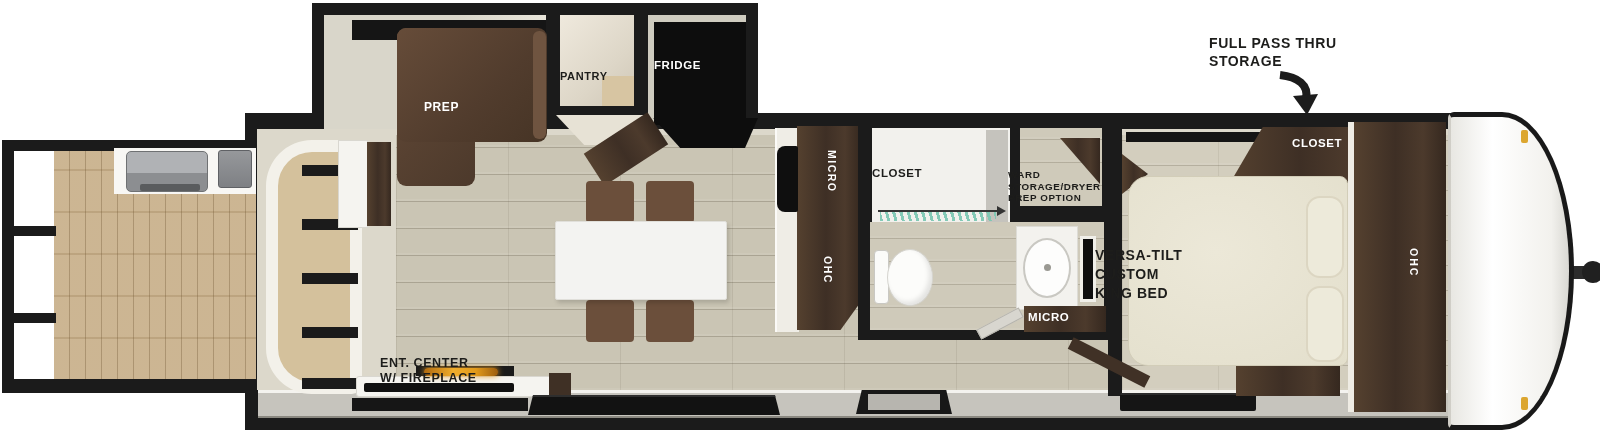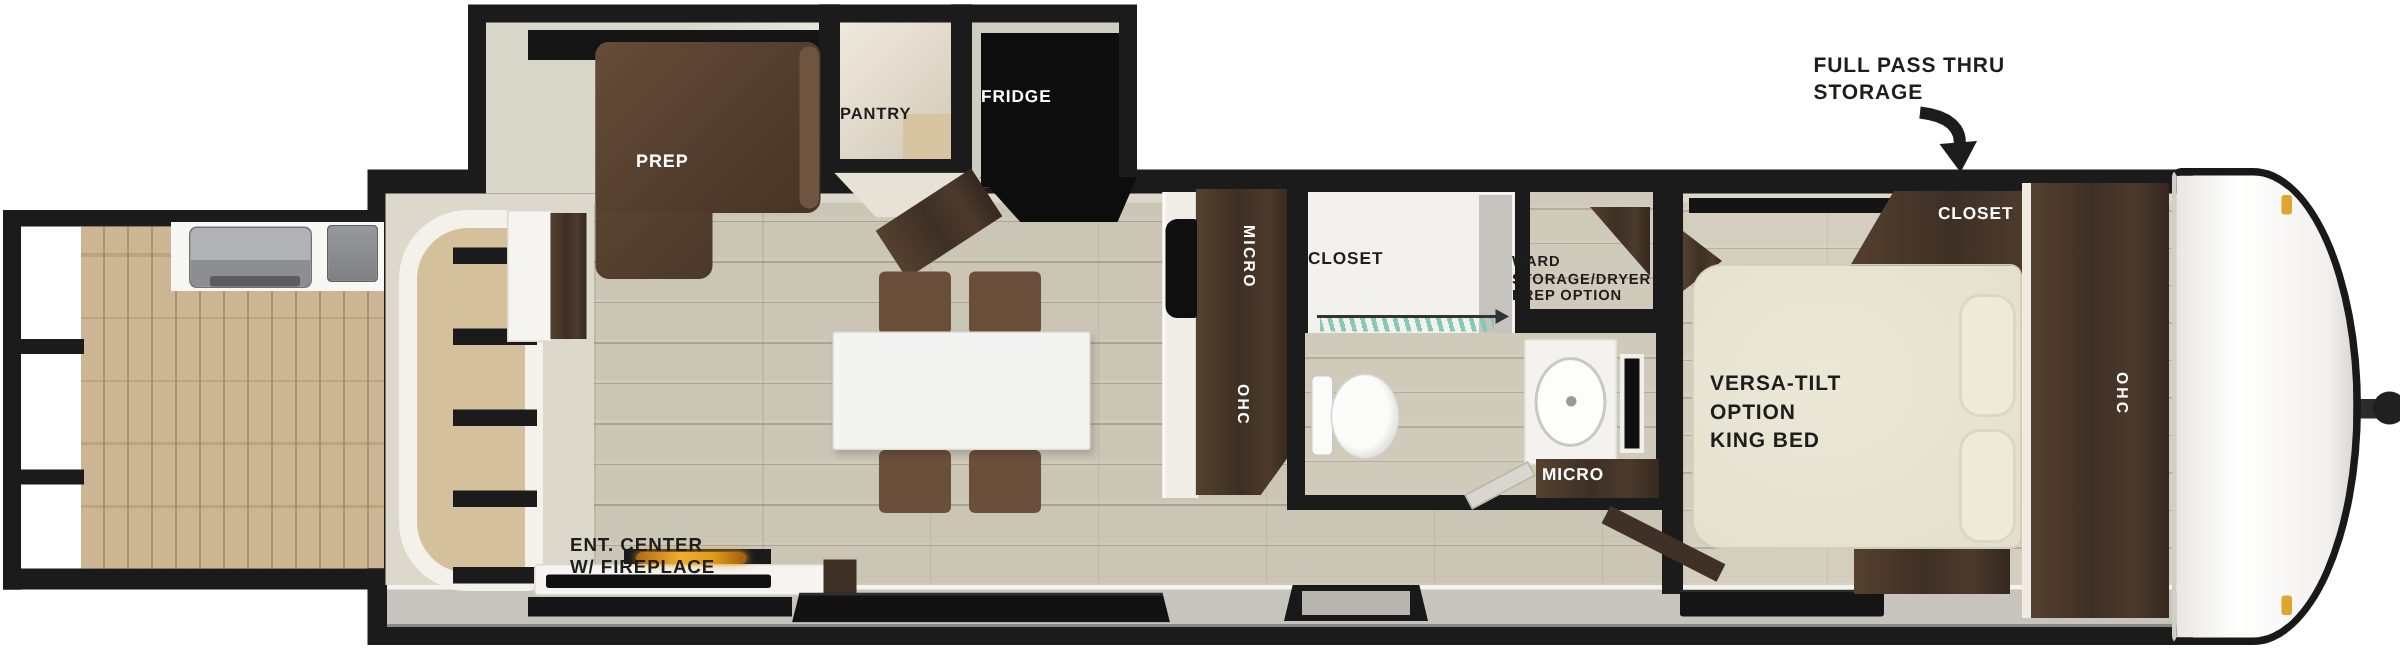--- a/index.html
+++ b/index.html
@@ -145,23 +145,23 @@
   <div class="lbl lbl-w vert" style="left:818px;top:150px;width:20px;height:60px;font-size:10.5px;letter-spacing:1.5px;">MICRO</div>
   <div class="lbl lbl-w vert" style="left:814px;top:256px;width:20px;height:44px;font-size:10.5px;letter-spacing:1.5px;">OHC</div>
   <div class="lbl" style="left:872px;top:167px;width:138px;font-size:11.5px;">CLOSET</div>
   <div class="lbl" style="left:1008px;top:169px;width:104px;font-size:9.8px;line-height:1.18;">
     <div>WARD</div>
     <div>STORAGE/DRYER</div>
     <div>PREP OPTION</div>
   </div>
   <div class="lbl lbl-w" style="left:1028px;top:311px;width:78px;font-size:11.5px;">MICRO</div>
   <div class="lbl lbl-w" style="left:1292px;top:137px;width:80px;font-size:11.5px;">CLOSET</div>
-  <div class="lbl" style="left:1140px;top:246px;width:200px;font-size:14px;line-height:19px;">
+  <div class="lbl" style="left:1095px;top:246px;width:200px;font-size:14px;line-height:19px;">
     <div>VERSA-TILT</div>
-    <div>OPTION</div>
+    <div>CUSTOM</div>
     <div>KING BED</div>
   </div>
   <div class="lbl lbl-w vert" style="left:1400px;top:248px;width:20px;height:52px;font-size:10.5px;letter-spacing:2px;">OHC</div>
   <div class="lbl" style="left:380px;top:356px;width:180px;font-size:12.5px;line-height:15px;">
     <div>ENT. CENTER</div>
     <div>W/ FIREPLACE</div>
   </div>
 
   <div class="lbl" style="left:1209px;top:34px;width:180px;font-size:14px;line-height:18px;">
     <div>FULL PASS THRU</div>

